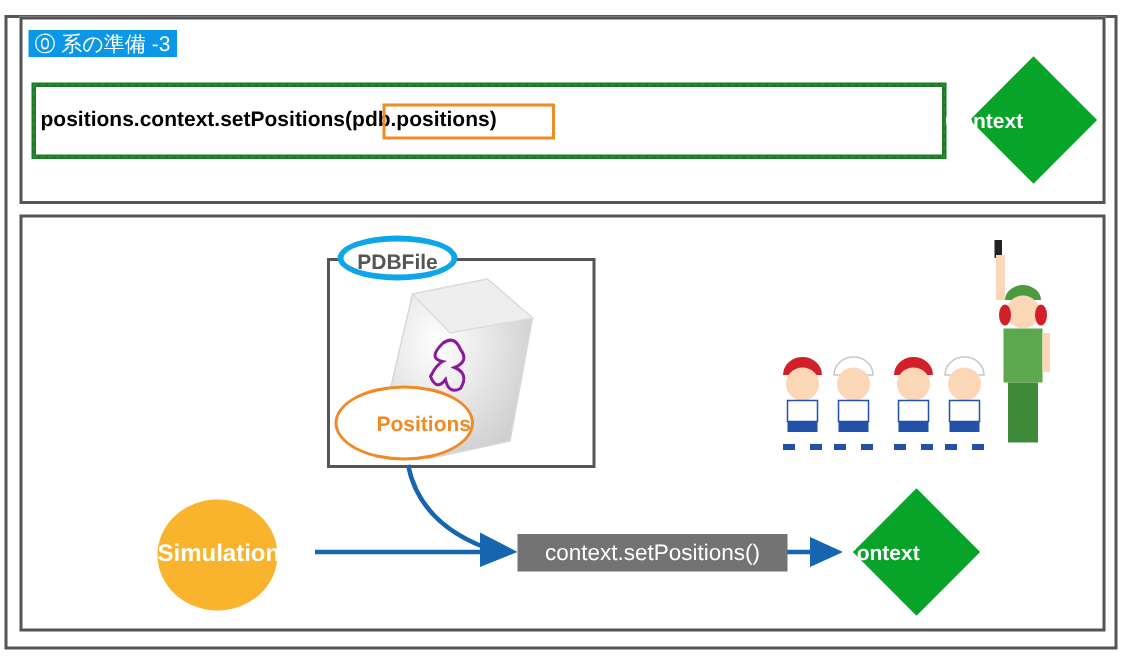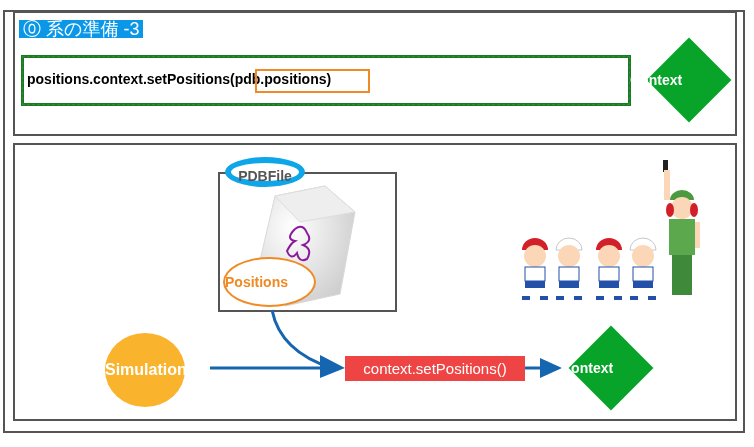--- a/index.html
+++ b/index.html
@@ -1,31 +1,31 @@
 <!DOCTYPE html>
 <html><head>
 <meta charset="utf-8">
 <style>
   html, body { margin:0; padding:0; background:#ffffff; }
   body { width:754px; height:447px; position:relative; overflow:hidden; font-family:"Liberation Sans", sans-serif; }
   .outer { position:absolute; left:3px; top:10px; width:742px; height:423px; border:2px solid #555555; box-sizing:border-box; }
   .panel { position:absolute; border:2px solid #555555; box-sizing:border-box; background:#fff; }
   #panel-top { left:13px; top:11px; width:724px; height:125px; }
   #panel-bottom { left:13px; top:143px; width:724px; height:278px; }
-  .title-badge { position:absolute; left:19px; top:20px; height:18px; line-height:18px; padding:0 4px 0 4px; background:#0a97e8; color:#fff; font-size:18px; white-space:nowrap; }
+  .title-badge { position:absolute; left:19px; top:20px; height:18px; line-height:18px; padding:0 4px 0 4px; background:#0a97e8; color:#fff; font-size:14px; white-space:nowrap; }
   .code-box { position:absolute; left:21px; top:55px; width:610px; height:51px; box-sizing:border-box; border:3px solid #1a7a23; border-style:solid; outline:1px dashed #2f8c36; outline-offset:-2px; }
   .code-text { position:absolute; left:27px; top:71px; font-size:14px; font-weight:bold; color:#000; white-space:nowrap; }
   .code-highlight { position:absolute; left:255px; top:69px; width:115px; height:24px; box-sizing:border-box; border:2px solid #f08a24; }
   .diamond { position:absolute; width:60px; height:60px; background:#07a429; transform:rotate(45deg); }
   .diamond-label { position:absolute; color:#fff; font-weight:bold; font-size:14px; text-align:left; width:100px; }
   .pdb-box { position:absolute; left:218px; top:172px; width:179px; height:140px; border:2px solid #555555; box-sizing:border-box; background:#fff; }
-  .pdb-label { position:absolute; left:225px; top:157px; width:80px; height:30px; border:6px solid #0ea5e9; border-radius:50%; background:#fff; box-sizing:border-box; text-align:center; line-height:26px; font-weight:bold; font-size:14px; color:#555555; }
-  .positions-oval { position:absolute; left:223px; top:257px; width:93px; height:50px; border:2px solid #f08a24; border-radius:50%; background:#fff; box-sizing:border-box; text-align:left; line-height:46px; font-weight:bold; font-size:14px; color:#f08a24; }
+  .pdb-label { position:absolute; left:225px; top:157px; width:80px; height:30px; border:4px solid #0ea5e9; border-radius:50%; background:#fff; box-sizing:border-box; text-align:center; line-height:26px; font-weight:bold; font-size:14px; color:#555555; }
+  .positions-oval { position:absolute; left:223px; top:257px; width:93px; height:50px; border:2px solid #f08a24; border-radius:50%; background:#fff; box-sizing:border-box; text-align:right; line-height:46px; font-weight:bold; font-size:14px; color:#f08a24; }
   .sim-circle { position:absolute; left:105px; top:333px; width:80px; height:74px; border-radius:50%; background:#f9b32d; text-align:center; line-height:74px; color:#fff; font-weight:bold; font-size:16px; }
-  .method-box { position:absolute; left:345px; top:356px; width:180px; height:25px; background:#ef4444; color:#fff; font-size:15px; text-align:center; line-height:25px; }
+  .method-box { position:absolute; left:345px; top:356px; width:180px; height:25px; background:#737373; color:#fff; font-size:15px; text-align:center; line-height:25px; }
   svg.overlay { position:absolute; left:0; top:0; }
 </style>
 </head>
 <body>
 
 <div class="outer"></div>
 
 <div id="panel-top" class="panel"></div>
 <div class="title-badge">⓪ 系の準備 -3</div>
 

